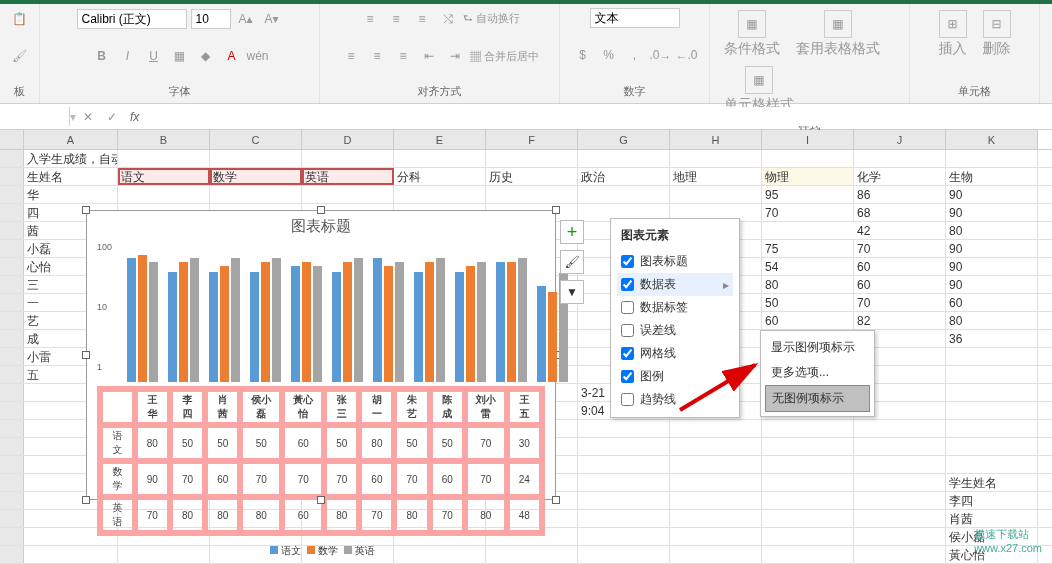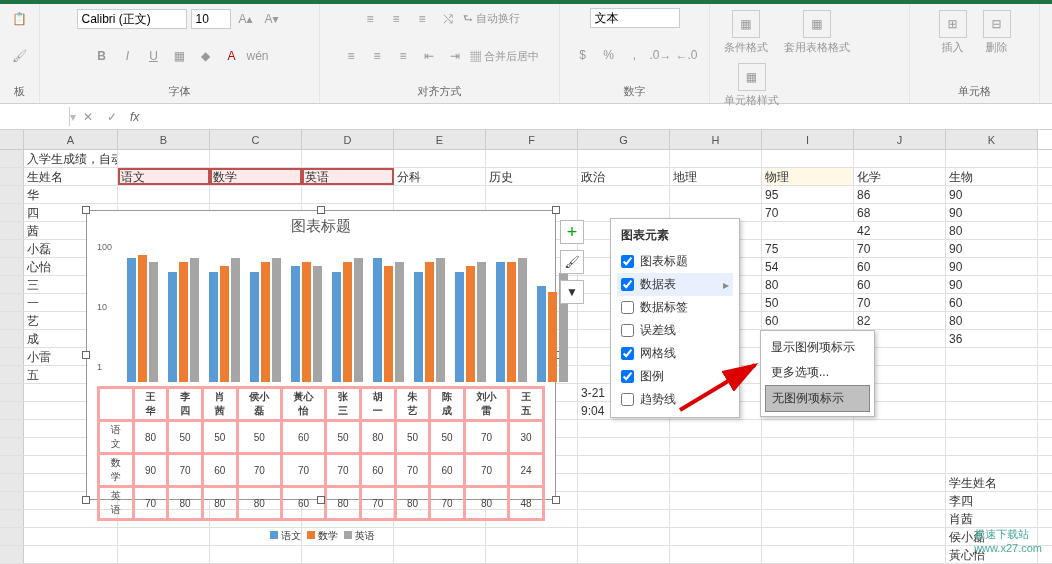--- a/index.html
+++ b/index.html
@@ -30,35 +30,35 @@
 .chart-title{text-align:center;font-size:15px;color:#555;padding:6px;}
 .chart-plot{position:relative;height:140px;margin:0 10px;}
 .bars{position:absolute;bottom:0;left:30px;right:0;height:130px;display:flex;align-items:flex-end;gap:10px;}
 .bargroup{display:flex;gap:2px;align-items:flex-end;}
 .bar{width:9px;}
 .b1{background:#5b9bd5;}
 .b2{background:#ed7d31;}
 .b3{background:#a5a5a5;}
 .ylabel{position:absolute;left:0;font-size:9px;color:#666;}
 .data-table{font-size:10px;margin:4px 10px;border-collapse:collapse;}
-.data-table td,.data-table th{border:3px solid #fca5a5;padding:1px 6px;text-align:center;color:#444;}
+.data-table td,.data-table th{border:6px solid #fca5a5;padding:1px 6px;text-align:center;color:#444;}
 .legend{text-align:center;font-size:10px;padding:4px;}
 .lg-sw{display:inline-block;width:8px;height:8px;margin:0 3px;}
 .side-btns{position:absolute;left:560px;top:220px;display:flex;flex-direction:column;gap:6px;}
 .side-btn{width:24px;height:24px;border:1px solid #bbb;background:#fff;display:flex;align-items:center;justify-content:center;cursor:pointer;}
 .popup1{position:absolute;left:610px;top:218px;width:130px;background:#fff;border:1px solid #bbb;box-shadow:2px 2px 4px rgba(0,0,0,0.2);padding:6px;}
 .popup1 h4{font-size:12px;font-weight:bold;color:#333;padding:2px 4px 6px;}
 .chk-row{display:flex;align-items:center;gap:6px;padding:3px 4px;font-size:12px;}
 .chk-row input{width:13px;height:13px;}
 .popup2{position:absolute;left:760px;top:330px;width:115px;background:#fff;border:1px solid #bbb;box-shadow:2px 2px 4px rgba(0,0,0,0.2);padding:4px;}
 .p2-item{padding:4px 6px;font-size:12px;cursor:pointer;}
 .p2-item.sel2{background:#c0c0c0;border:1px solid #888;}
 .logo{position:absolute;right:10px;bottom:10px;font-size:11px;color:#4a9;}
 .big-btn{display:flex;flex-direction:column;align-items:center;padding:2px 6px;cursor:pointer;color:#999;}
-.big-btn span{font-size:11px;margin-top:2px;}
+.big-btn span{font-size:14px;margin-top:2px;}
 .icon-box{width:28px;height:28px;border:1px solid #ccc;display:flex;align-items:center;justify-content:center;}
 .greenbar{height:4px;background:#217346;}
 </style>
 </head>
 <body>
 
 <div class="greenbar"></div>
 <div class="ribbon">
   <div class="rgroup" style="width:40px;">
     <div class="btn-sm">📋</div>

